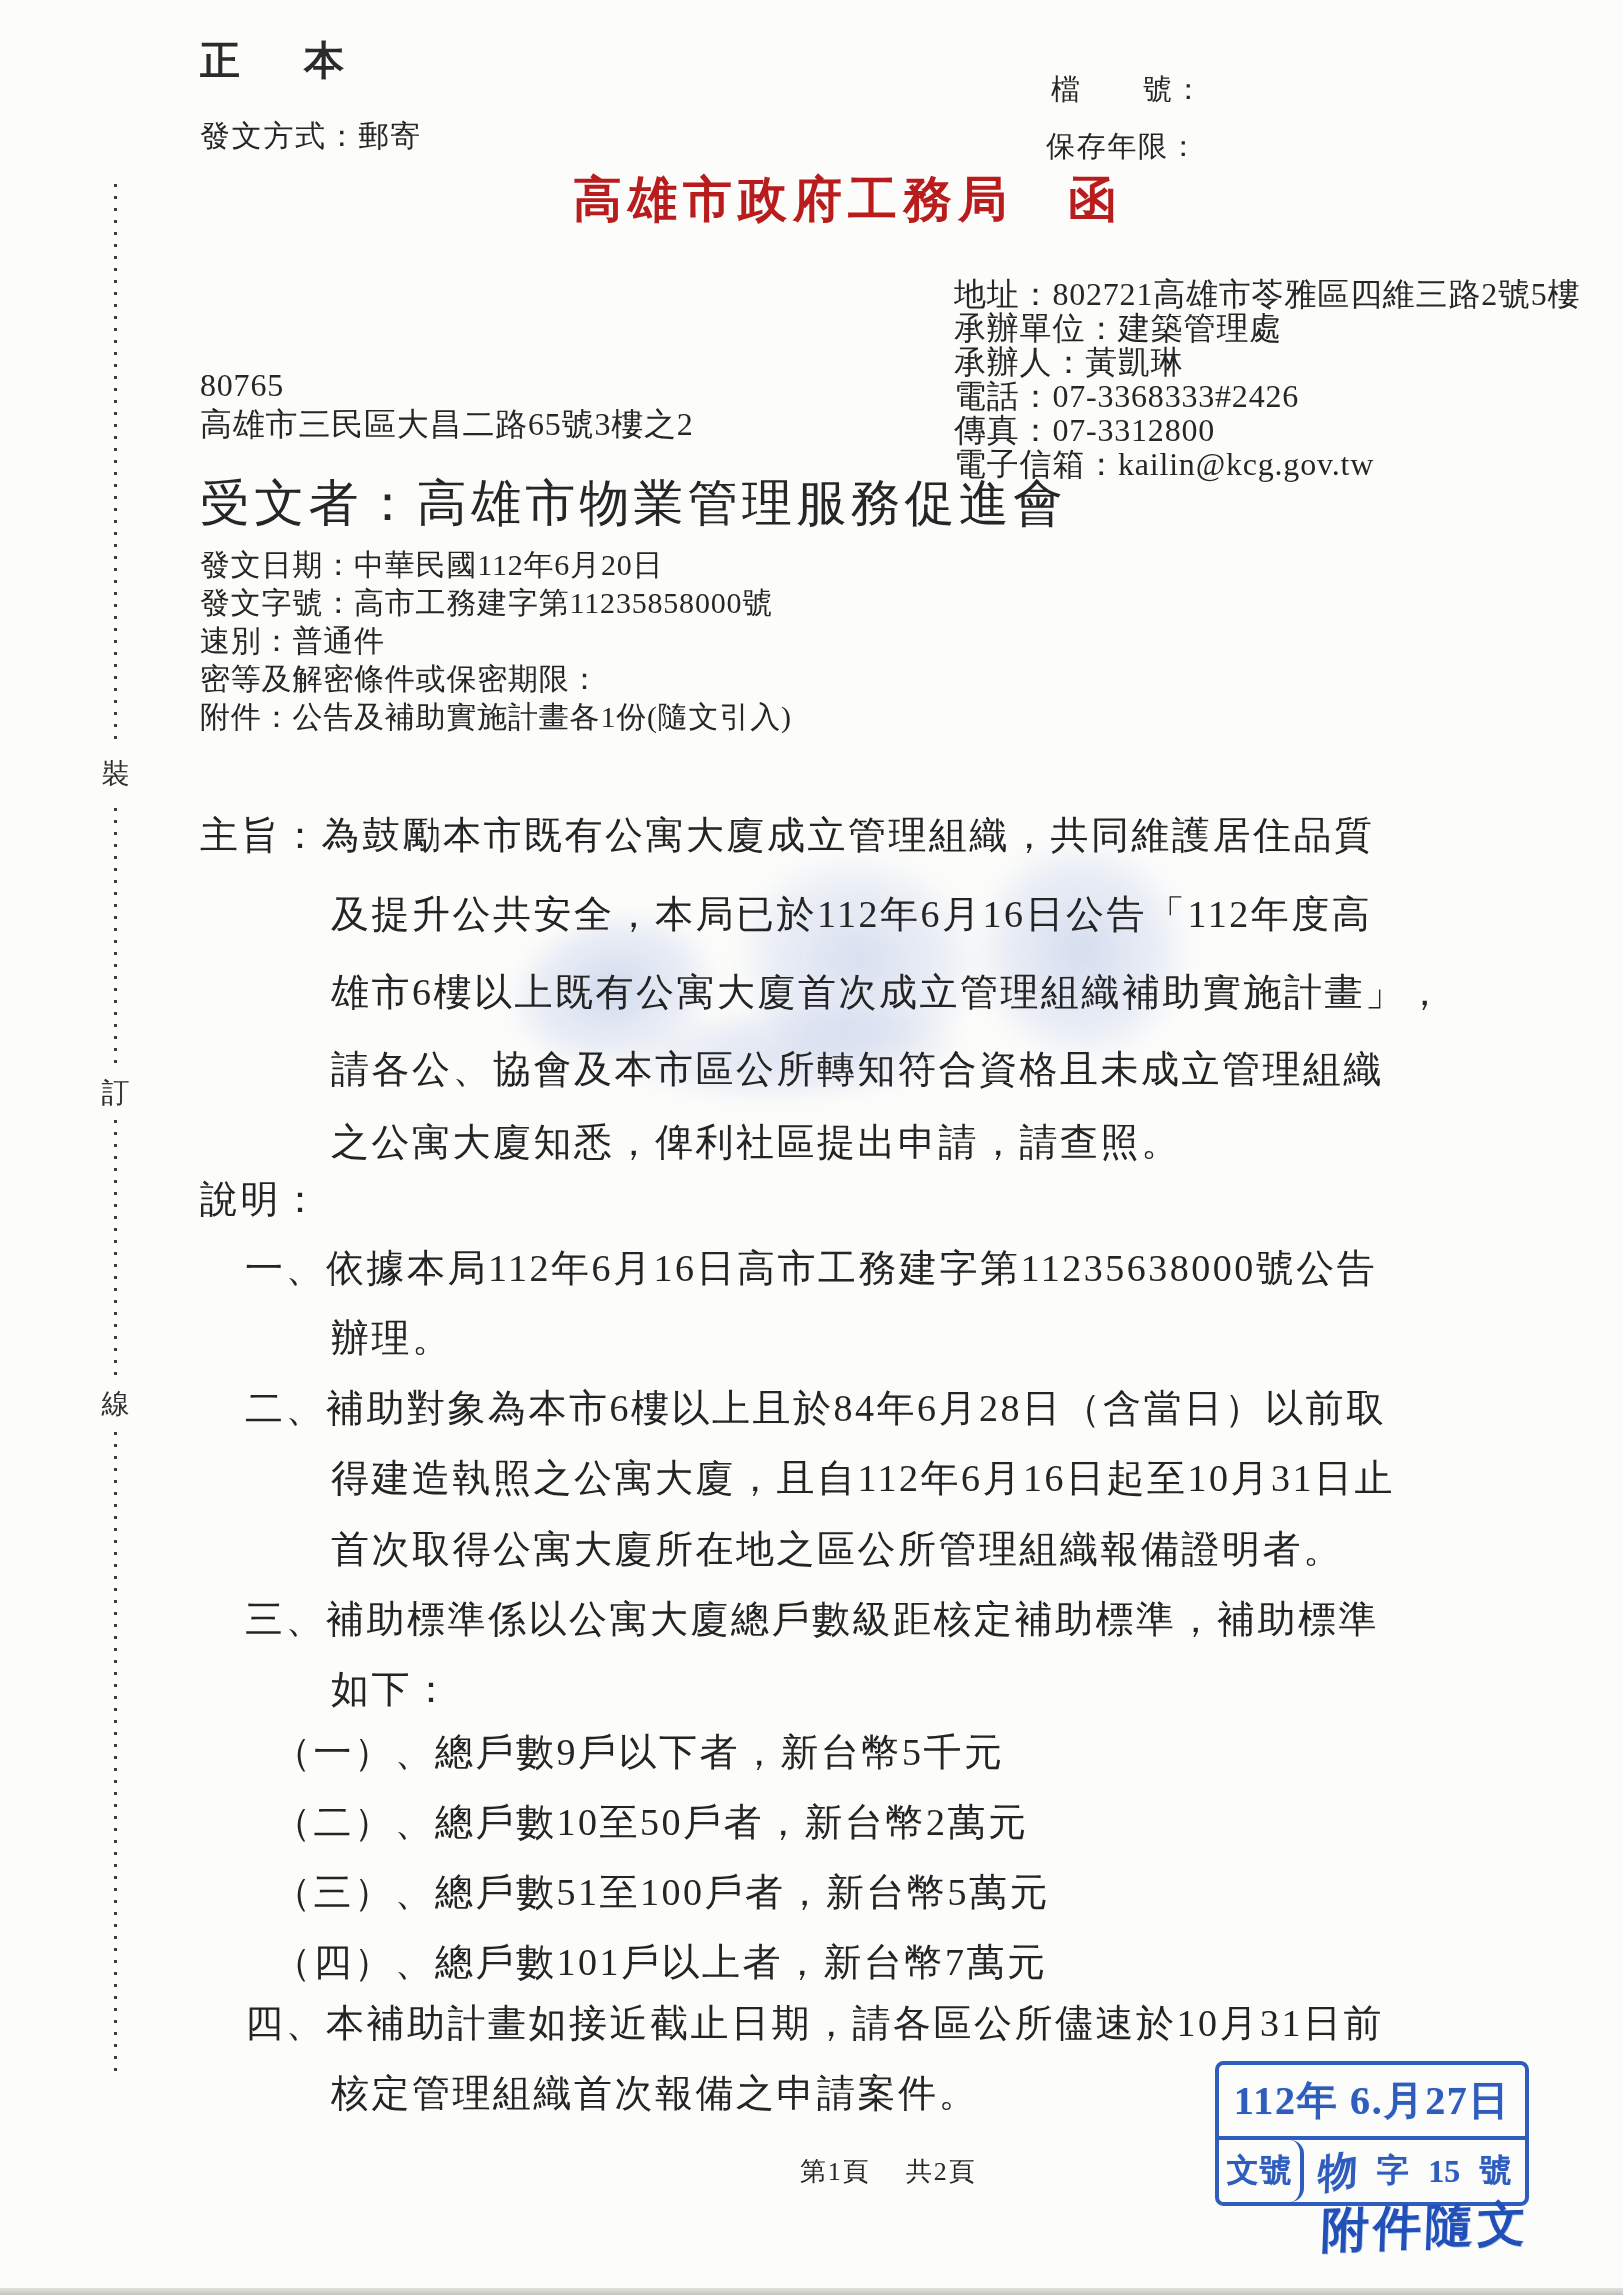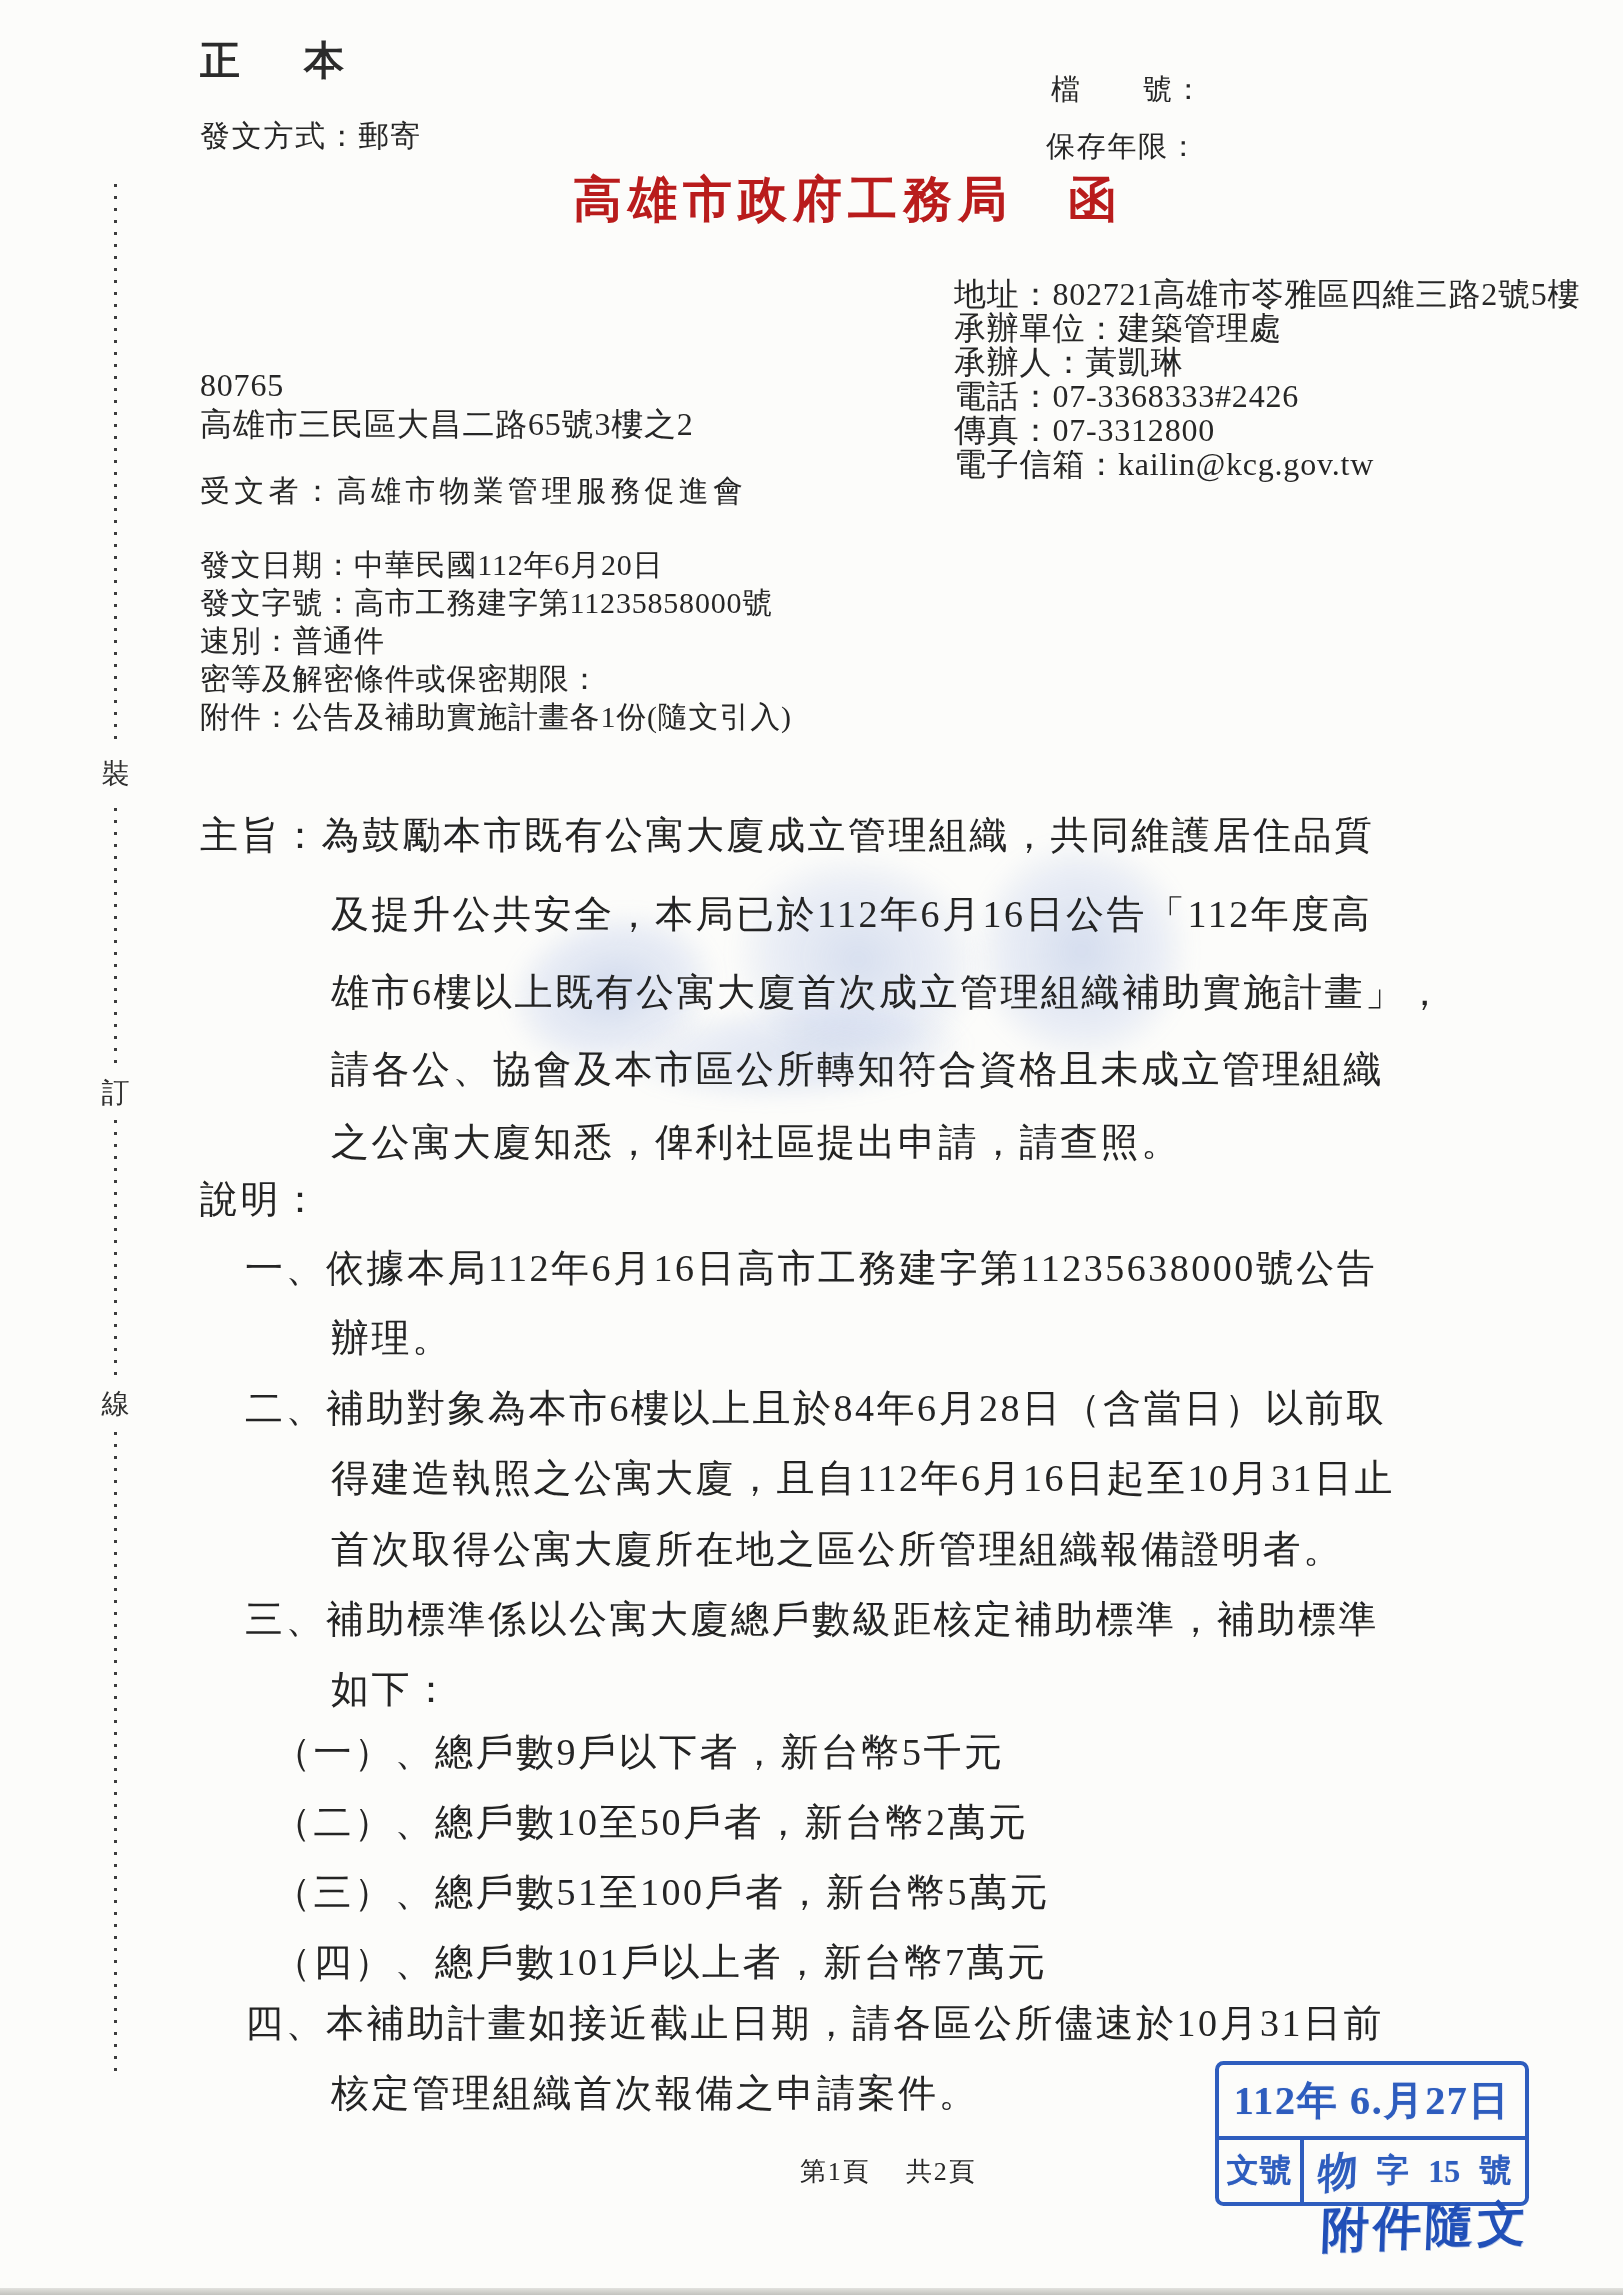--- a/index.html
+++ b/index.html
@@ -16,21 +16,21 @@
 
   .copy      { font-size:40px; font-weight:bold; letter-spacing:12px; color:#2b2b2b; }
   .delivery  { font-size:30px; letter-spacing:1.7px; }
   .hsmall    { font-size:29px; letter-spacing:1.7px; }
   .title     { font-size:49px; font-weight:bold; letter-spacing:6px; color:#b91c1c; }
 
   .sender-block { position:absolute; left:944px; top:277px; }
   .sender-line  { font-size:32px; line-height:34px; letter-spacing:0.8px; white-space:nowrap;margin-left:10px; }
 
   .zip       { font-size:32px; letter-spacing:0.8px; }
-  .recipient { font-size:30px; letter-spacing:4.2px; }
+  .recipient { font-size:50px; letter-spacing:4.2px; }
   .meta      { font-size:30px; letter-spacing:0.8px; }
   .body      { font-size:38px; letter-spacing:2.5px; color:#242424;margin-top:47px; }
   .footer-row { position:absolute; left:800px; top:2154px; display:flex; gap:36px;
                 font-size:26px; letter-spacing:1.7px; }
 
   
   .binding-line {
     position:absolute; left:114px; top:184px; width:2.5px; height:1896px;
     background-image:repeating-linear-gradient(to bottom,#3d3d3d 0 3.4px,transparent 3.4px 12px);
     z-index:1;
@@ -55,21 +55,21 @@
   .stamp {
     position:absolute; left:1215px; top:2061px; width:306px; height:137px;
     border:4.2px solid #2e5dbe; border-radius:8.5px; color:#2e5dbe; font-weight:bold;
     background:rgba(255,255,255,0); z-index:3;
     text-shadow:0 0 0.8px rgba(46,93,190,.55);
   }
   .stamp-row1 { height:71px; display:flex; align-items:center; justify-content:center;
                 font-size:40px; letter-spacing:1.7px; border-bottom:4.2px solid #2e5dbe; }
   .stamp-row2 { display:flex; height:62px; }
   .stamp-label { width:81px; display:flex; align-items:center; justify-content:center;
-                 border-right:4.2px solid #2e5dbe; font-size:32px; letter-spacing:0.8px; }
+                 border-right:4.2px solid #2e5dbe; font-size:32px; letter-spacing:0.8px;border-radius:14px; }
   .stamp-value { flex:1; display:flex; align-items:center; justify-content:space-between;
                  padding:0 13.5px; font-size:32px; }
   .stamp-handwritten { font-size:40px; font-weight:600;
                        transform:rotate(-10deg) skewX(-12deg); }
   .annotation {
     position:absolute; left:1321px; top:2195px; font-size:48px; font-weight:bold;
     color:#2150b8; letter-spacing:4.2px; transform:rotate(-2deg) skewX(-4deg);
     text-shadow:0.8px 0.8px 0 rgba(33,80,184,.35); z-index:3;
   }
 

